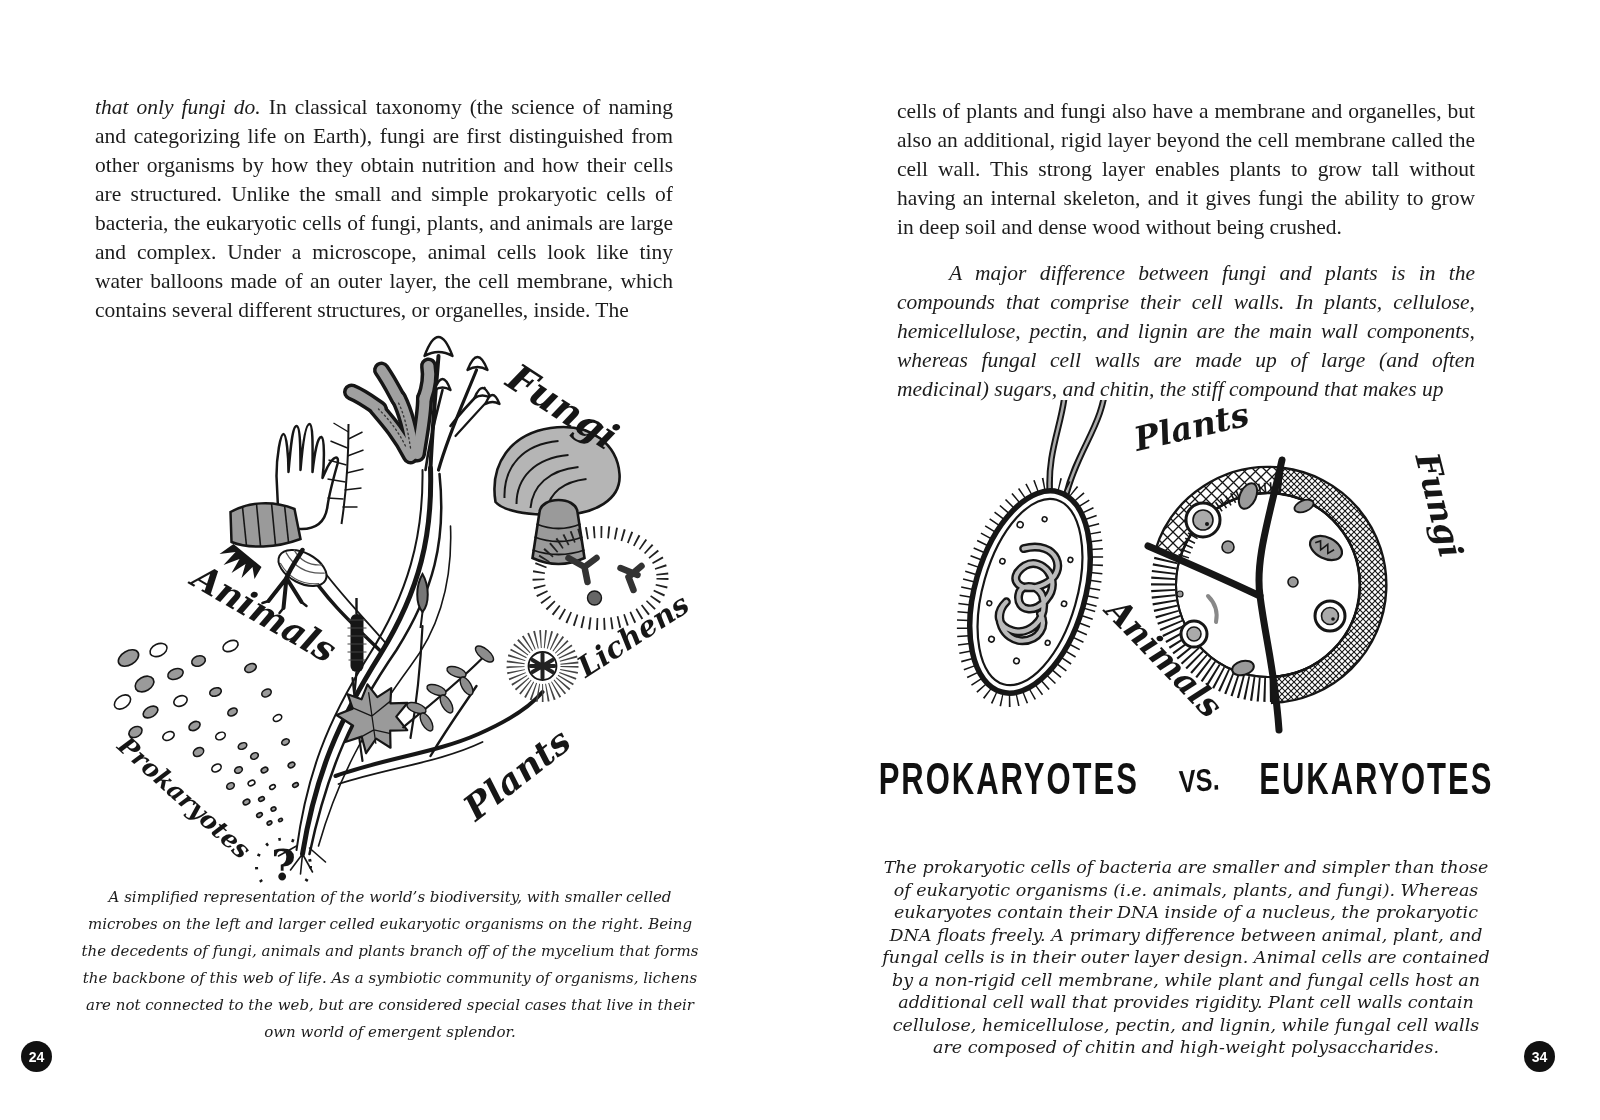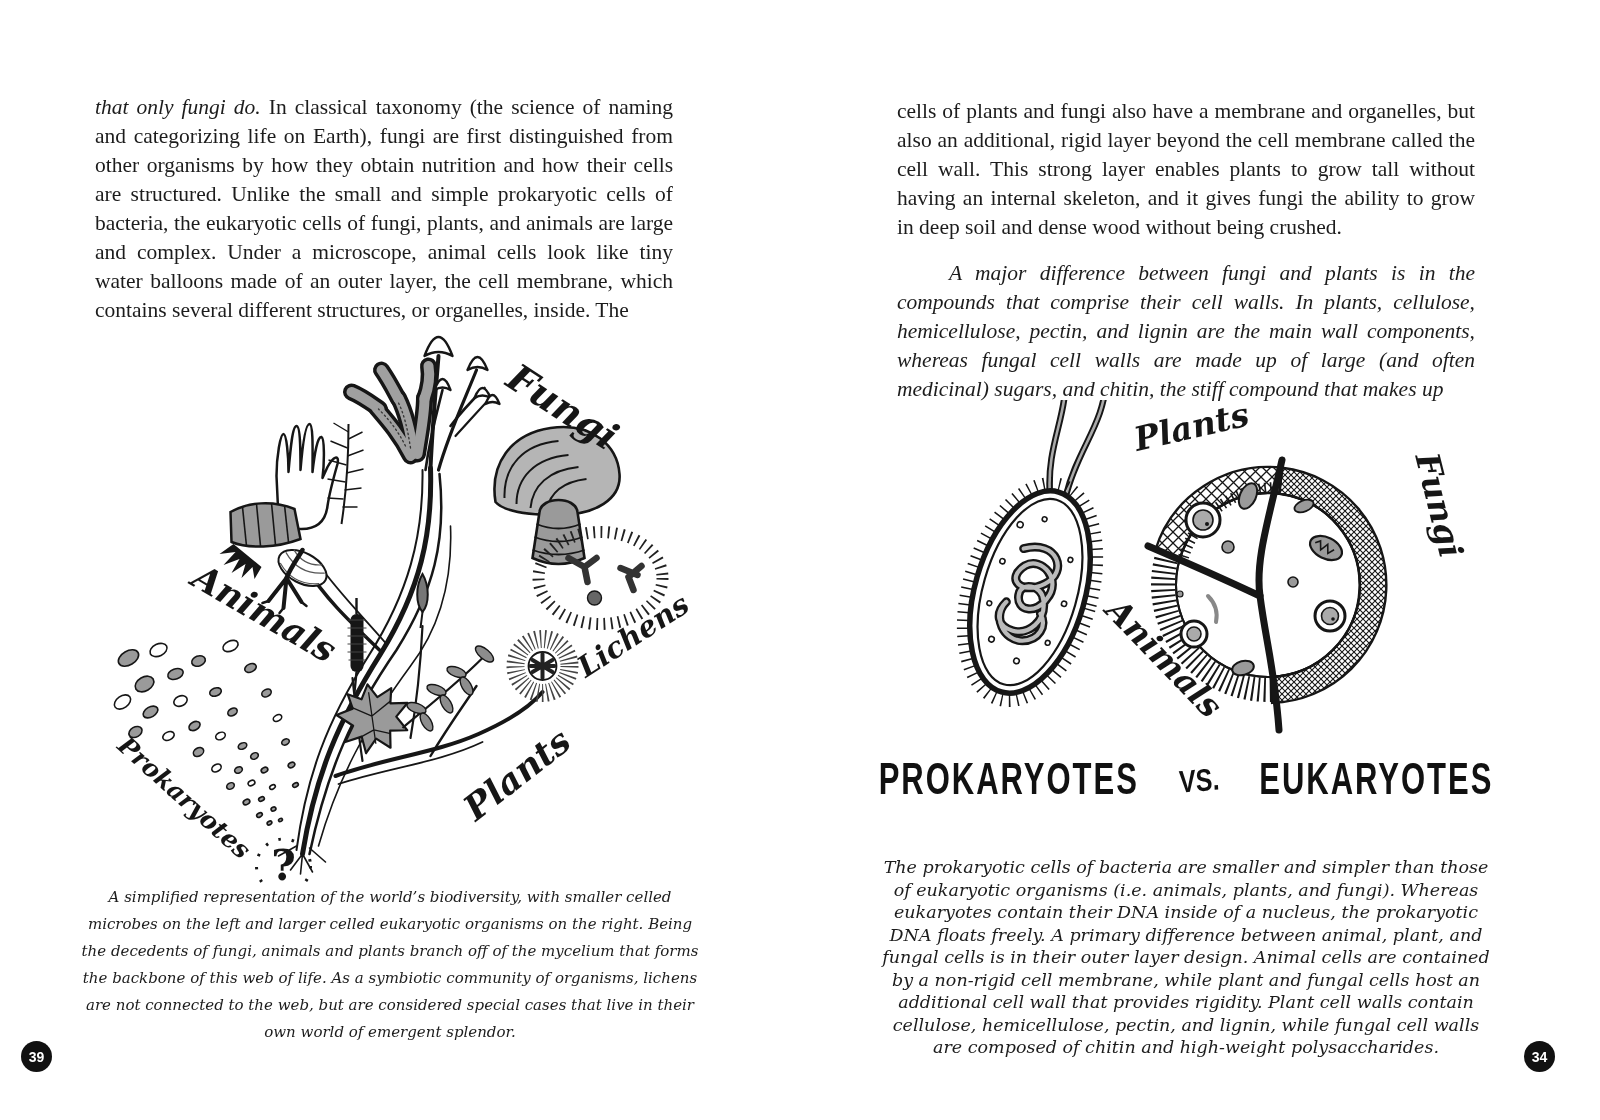--- a/index.html
+++ b/index.html
@@ -232,21 +232,21 @@
 
     <text class="script" font-size="38" text-anchor="middle" transform="translate(475,112) rotate(33)">Fungi</text>
     <text class="script" font-size="35" text-anchor="middle" transform="translate(178,318) rotate(30)">Animals</text>
     <text class="script" font-size="29" text-anchor="middle" transform="translate(558,338) rotate(-33)">Lichens</text>
     <text class="script" font-size="35" text-anchor="middle" transform="translate(444,478) rotate(-38)">Plants</text>
     <text class="script" font-size="25" text-anchor="middle" transform="translate(98,498) rotate(42)">Prokaryotes</text>
   </svg>
 
   <div class="caption cap-left">A simplified representation of the world’s biodiversity, with smaller celled microbes on the left and larger celled eukaryotic organisms on the right. Being the decedents of fungi, animals and plants branch off of the mycelium that forms the backbone of this web of life. As a symbiotic community of organisms, lichens are not connected to the web, but are considered special cases that live in their own world of emergent splendor.</div>
 
-  <div class="pagedot" id="dot24">39</div>
+  <div class="pagedot" id="dot24">24</div>
 
   <div class="bodytext" style="left:880px;top:80px;">
     <p>cells of plants and fungi also have a membrane and organelles, but also an additional, rigid layer beyond the cell membrane called the cell wall. This strong layer enables plants to grow tall without having an internal skeleton, and it gives fungi the ability to grow in deep soil and dense wood without being crushed.</p>
     <p class="indent">A major difference between fungi and plants is in the compounds that comprise their cell walls. In plants, cellulose, hemicellulose, pectin, and lignin are the main wall components, whereas fungal cell walls are made up of large (and often medicinal) sugars, and chitin, the stiff compound that makes up</p>
   </div>
 
   <svg id="fig-right" class="figure" viewBox="0 0 625 342">
     <defs>
       <pattern id="hatchDense" width="6" height="6" patternUnits="userSpaceOnUse">
         <path d="M0,0 l6,6 M6,0 l-6,6" stroke="#161616" stroke-width="1.1"></path>

